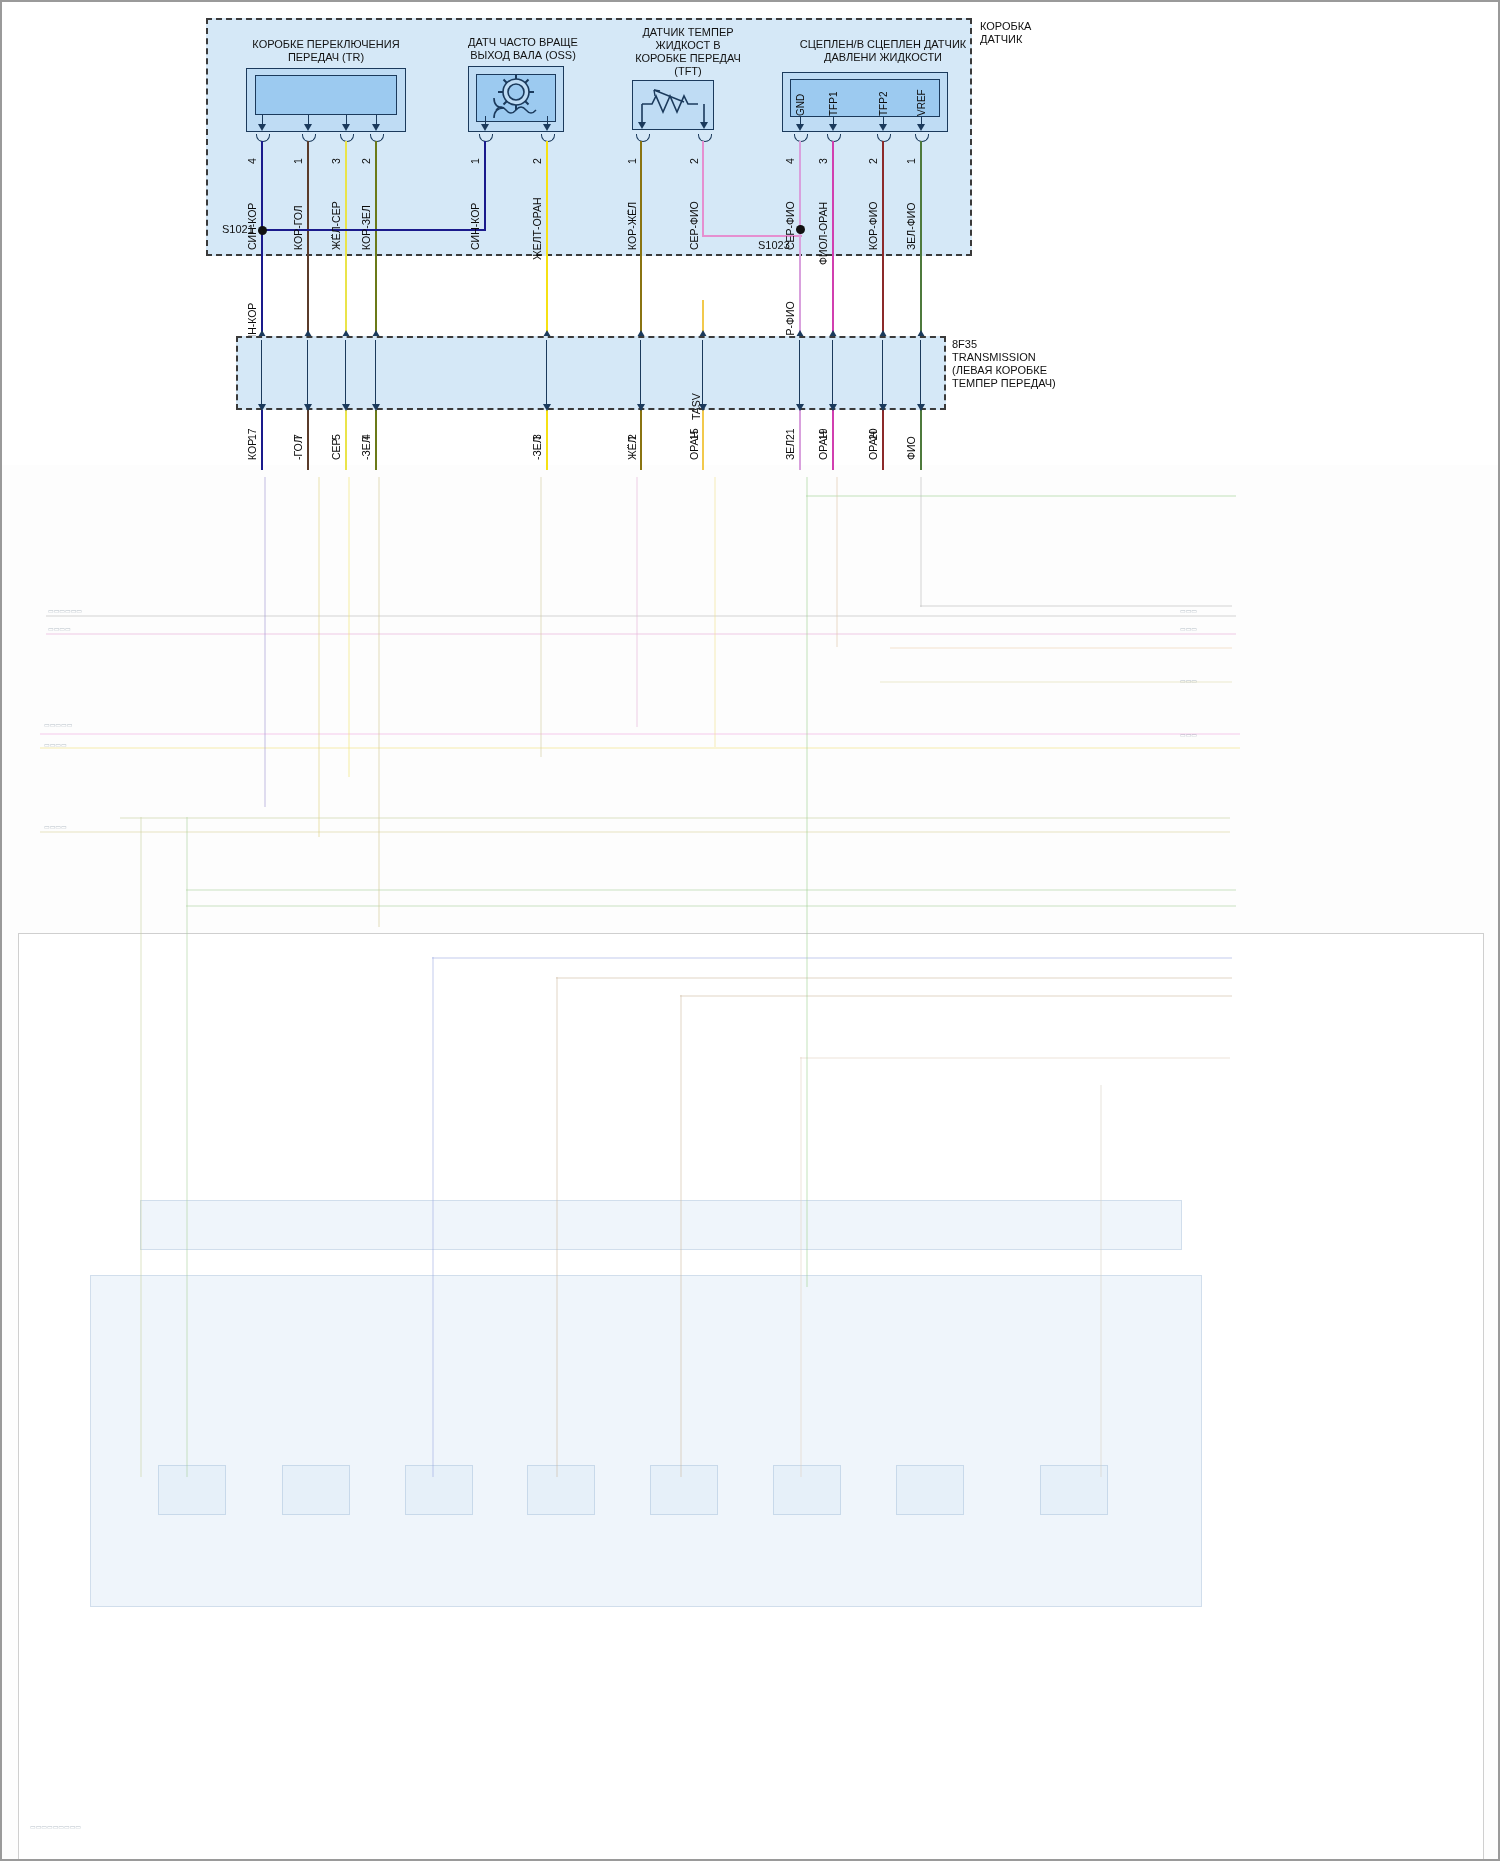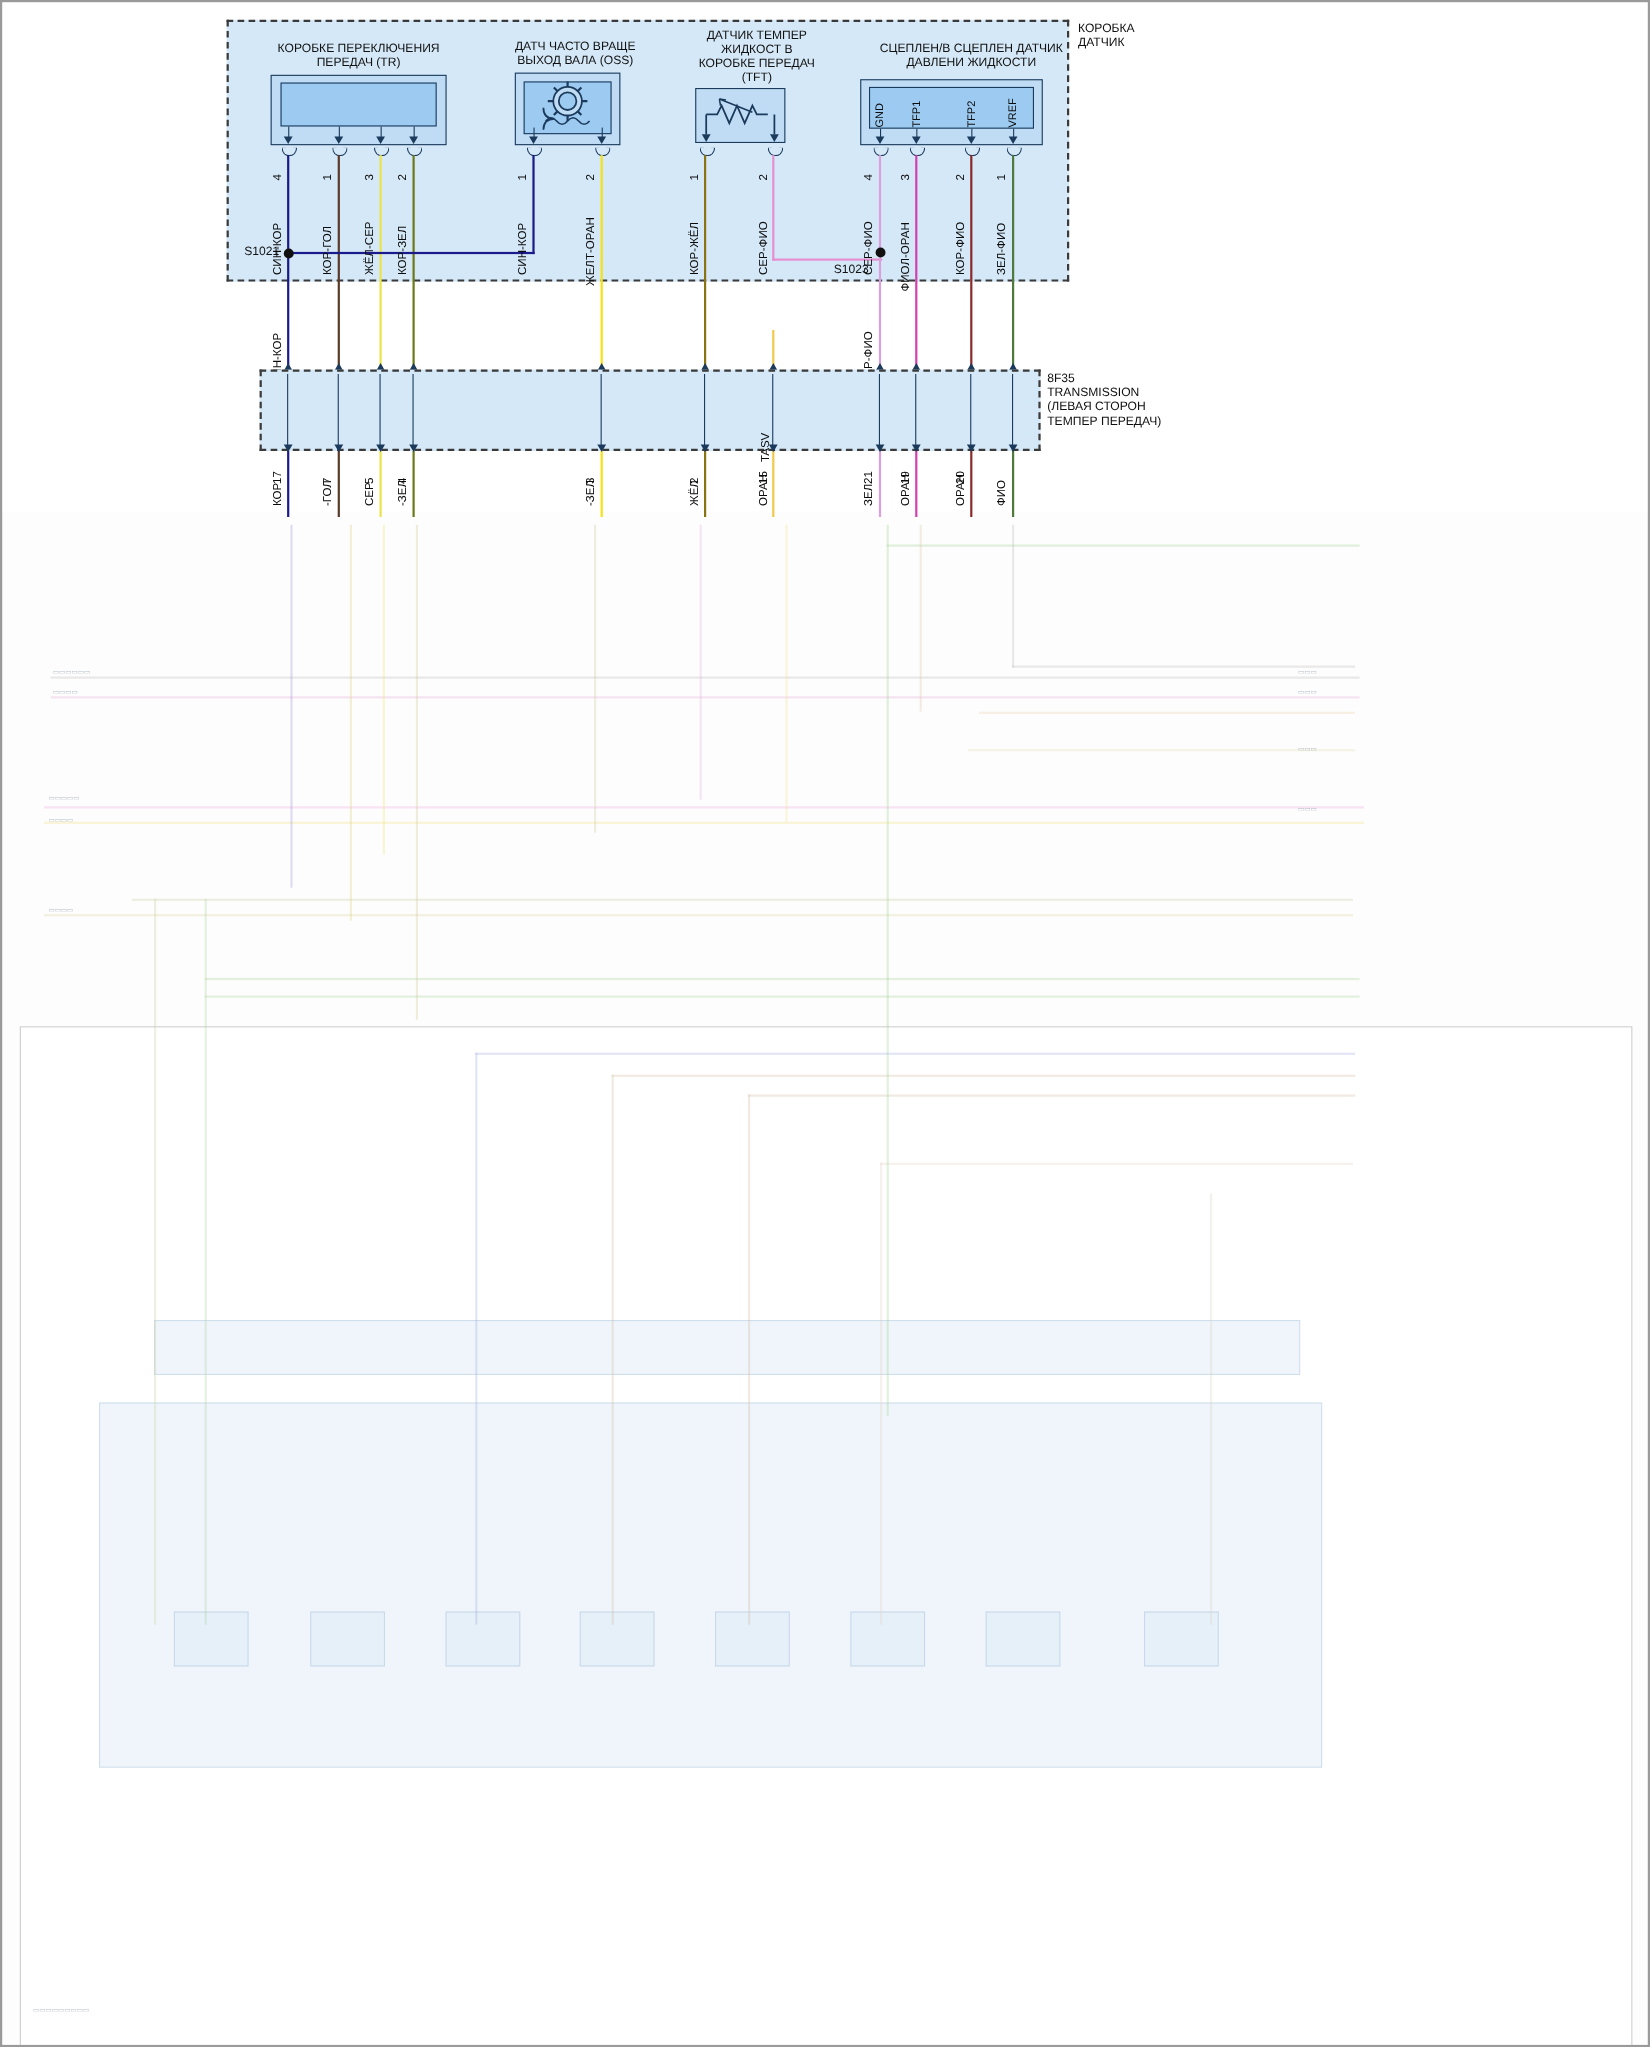--- a/index.html
+++ b/index.html
@@ -331,21 +331,21 @@
   <div class="arrow-up" style="left:699px;top:330px;"></div>
   <div class="arrow-up" style="left:796px;top:330px;"></div>
   <div class="arrow-up" style="left:829px;top:330px;"></div>
   <div class="arrow-up" style="left:879px;top:330px;"></div>
   <div class="arrow-up" style="left:917px;top:330px;"></div>
 
   <div id="conn8f35"></div>
   <div id="conn8f35-label">
     <div>8F35</div>
     <div>TRANSMISSION</div>
-    <div>(ЛЕВАЯ СТОРОН</div>
+    <div>(ЛЕВАЯ КОРОБКЕ</div>
     <div>ТЕМПЕР ПЕРЕДАЧ)</div>
   </div>
 
   <div class="conn-arrow-line" style="left:261px;top:340px;height:66px;"></div>
   <div class="conn-arrow-line" style="left:307px;top:340px;height:66px;"></div>
   <div class="conn-arrow-line" style="left:345px;top:340px;height:66px;"></div>
   <div class="conn-arrow-line" style="left:375px;top:340px;height:66px;"></div>
   <div class="conn-arrow-line" style="left:546px;top:340px;height:66px;"></div>
   <div class="conn-arrow-line" style="left:640px;top:340px;height:66px;"></div>
   <div class="conn-arrow-line" style="left:702px;top:340px;height:66px;"></div>

